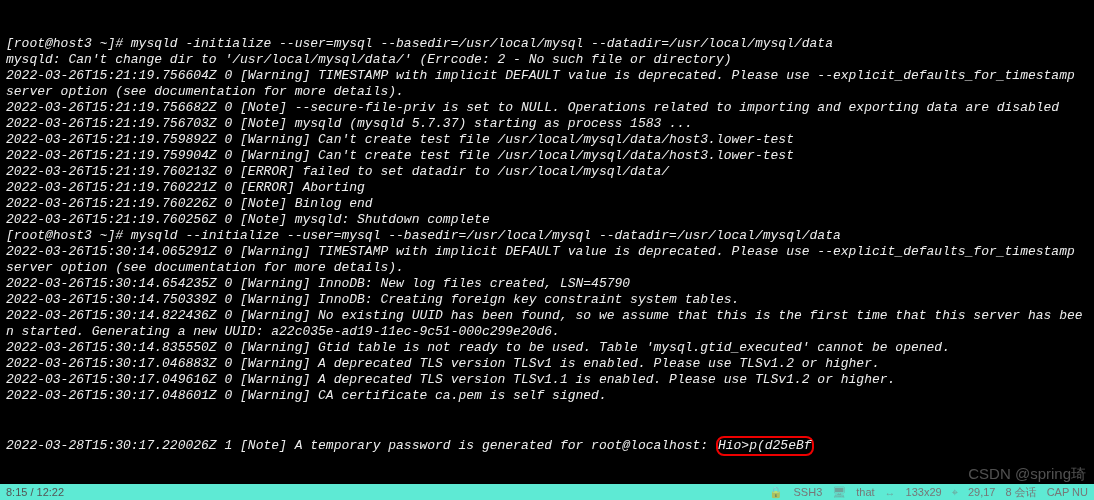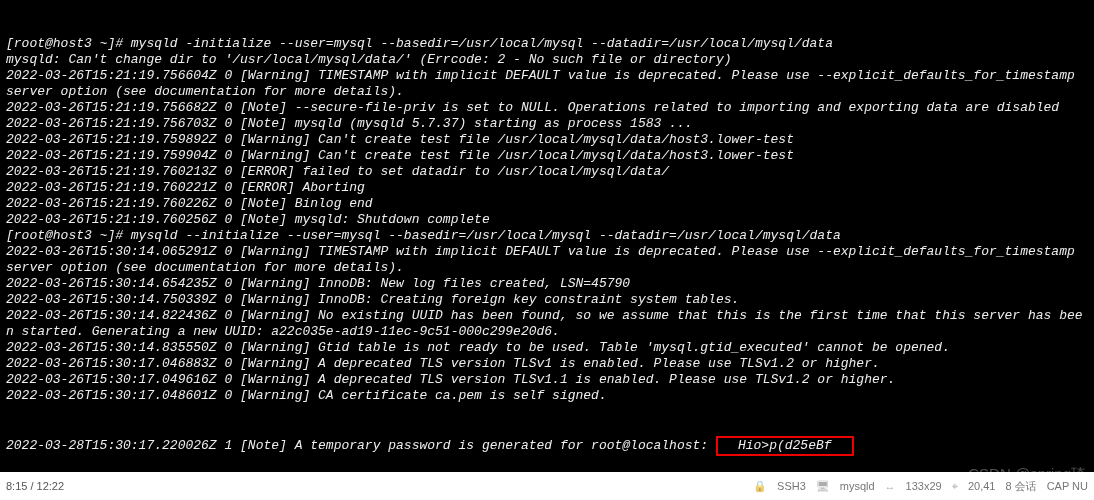--- a/index.html
+++ b/index.html
@@ -17,38 +17,38 @@
   .terminal {
     padding: 4px 6px;
     white-space: pre-wrap;
     word-break: break-all;
     line-height: 16px;
   }
   .line { display: block; font-style: italic; }
   .prompt { color: #eee; }
   .highlight-box {
     border: 2px solid #e00;
-    border-radius: 0;
-    padding: 0 20px;
+    border-radius: 8px;
+    padding: 0 0;
     display: inline-block;
   }
   .cursor {
     display: inline-block;
     width: 8px;
     height: 14px;
     background: #eee;
     vertical-align: text-bottom;
   }
   .bottom-bar {
     position: absolute;
     bottom: 0;
     left: 0;
     right: 0;
-    height: 28px;
-    background: #ffffff;
+    height: 16px;
+    background: #5eead4;
     color: #555;
     font-size: 11px;
     display: flex;
     align-items: center;
     justify-content: space-between;
     padding: 0 6px;
     font-family: Arial, sans-serif;
   }
   .watermark {
     position: absolute;
@@ -71,21 +71,21 @@
 </div>
 
 <div class="watermark">CSDN @spring琦</div>
 
 <div class="bottom-bar">
   <span>8:15 / 12:22</span>
   <span class="bar-right">
     <span class="bar-icon">🔒</span>
     <span>SSH3</span>
     <span class="bar-icon">🖥</span>
-    <span>mysqld</span>
+    <span>that</span>
     <span class="bar-icon">↔</span>
     <span>133x29</span>
     <span class="bar-icon">⌖</span>
-    <span>20,41</span>
+    <span>29,17</span>
     <span>8 会话</span>
     <span>CAP  NU</span>
   </span>
 </div>
 
 </body></html>

